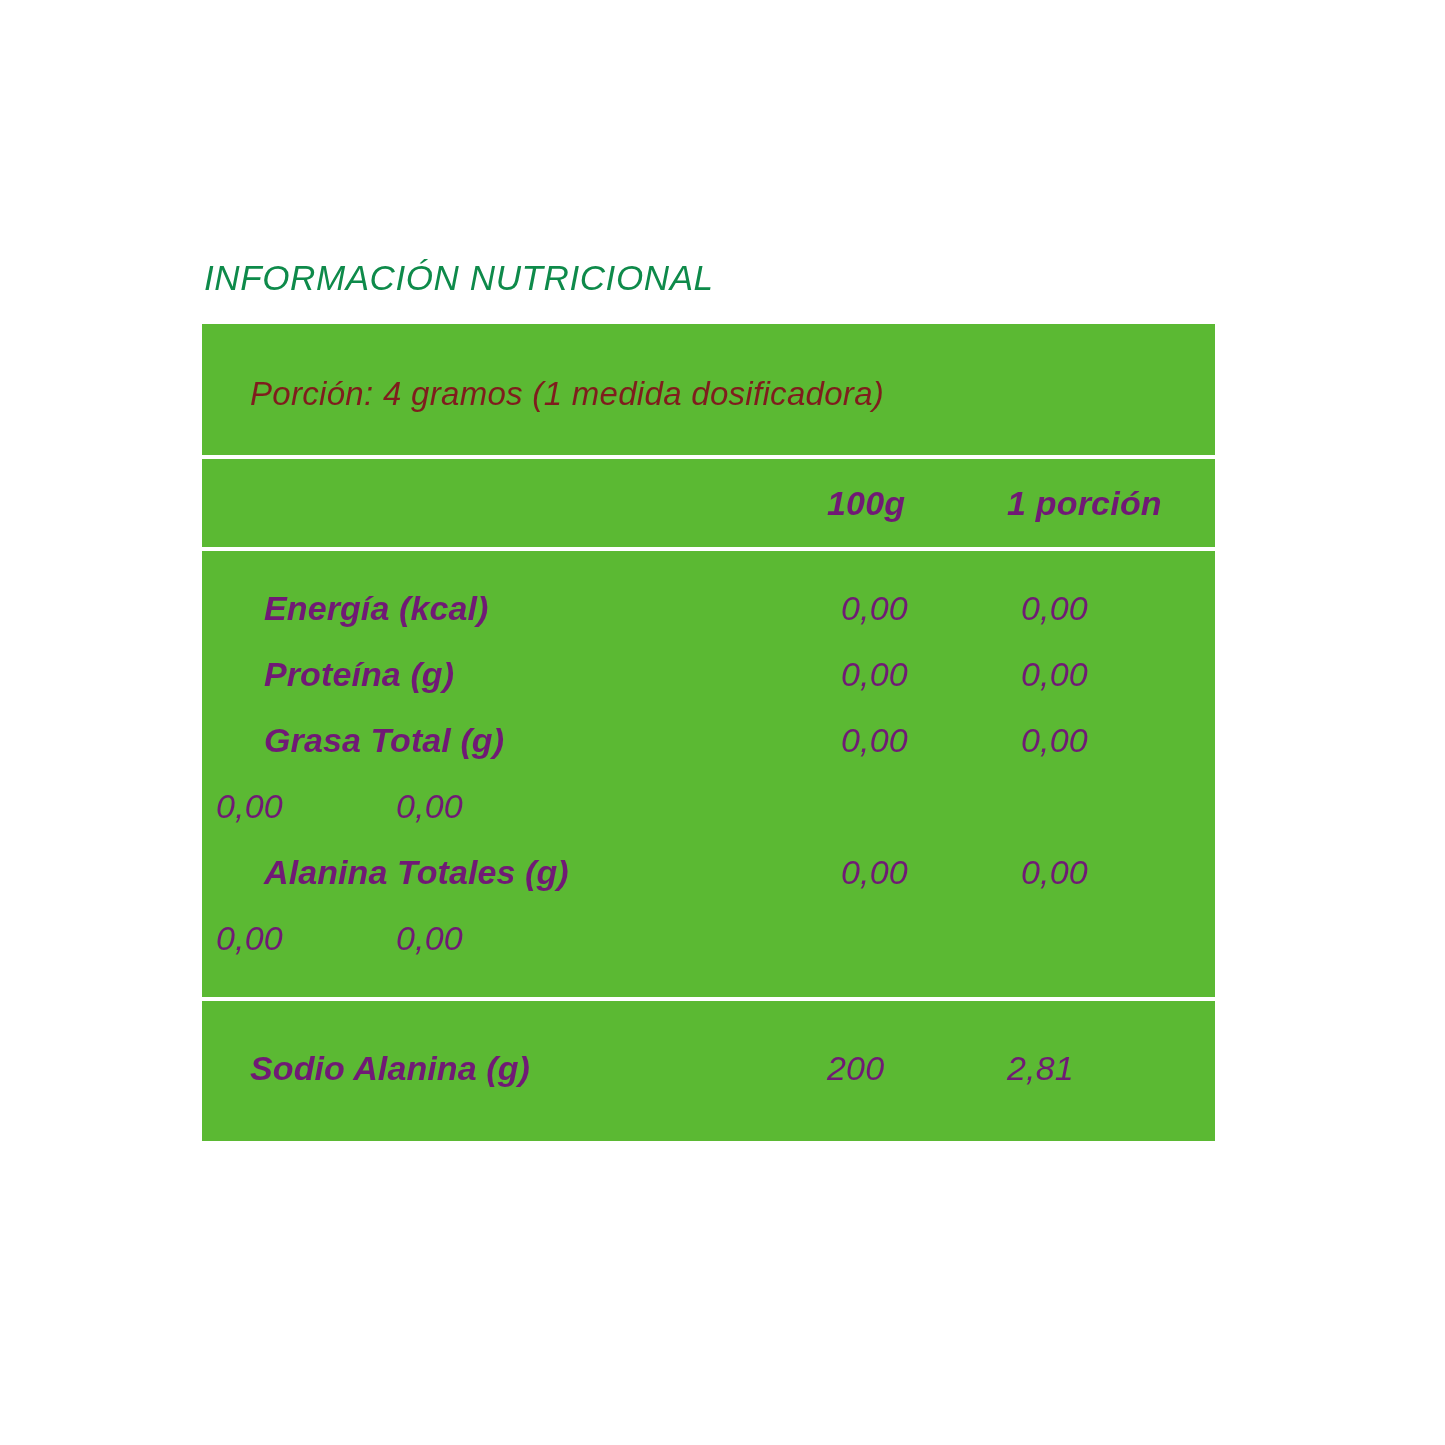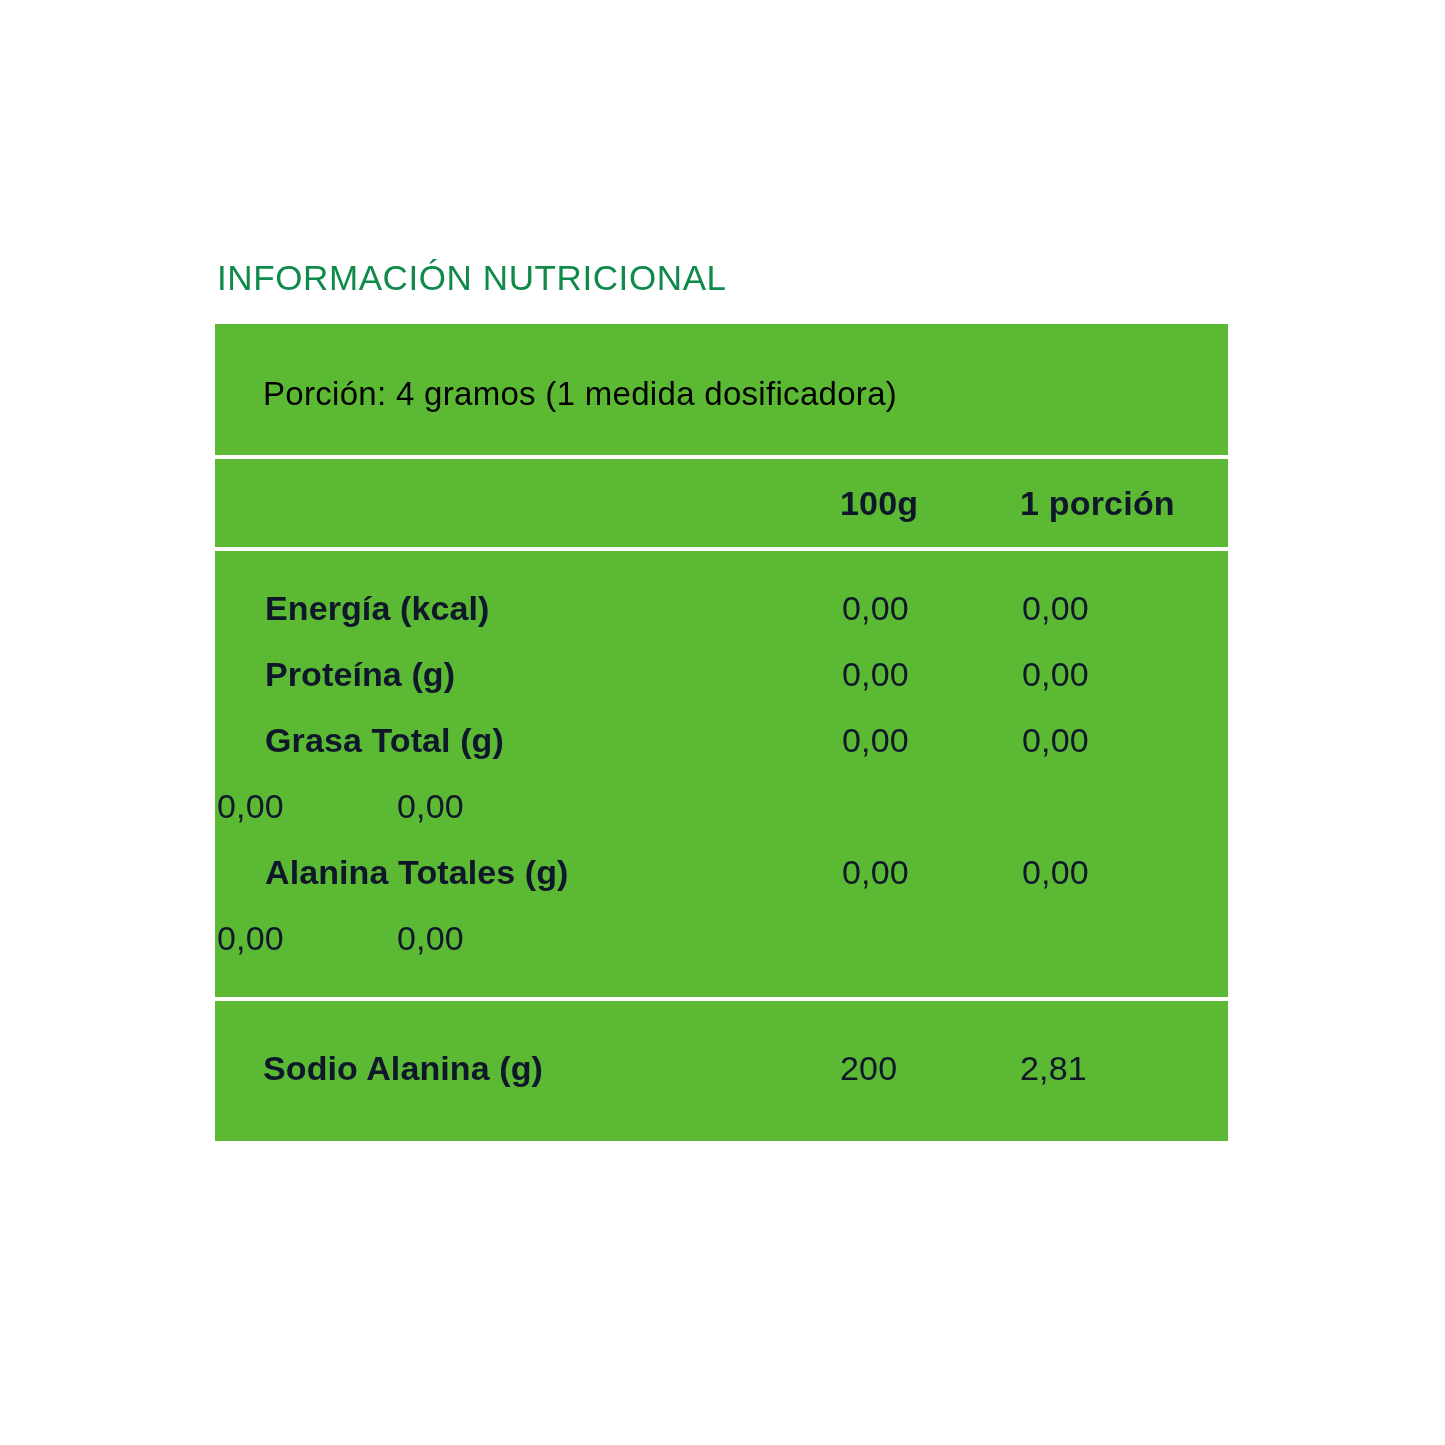--- a/index.html
+++ b/index.html
@@ -17,23 +17,24 @@
   .page {
     position: relative;
     width: 1445px;
     height: 1445px;
     background: #ffffff;
     box-sizing: border-box;
   }
 
   .panel {
     position: absolute;
-    left: 215px;
+    left: 202px;
     top: 258px;
     width: 831px;
+    font-style: italic;
   }
 
   .nutri-title {
     font-size: 35px;
     letter-spacing: 0.6px;
     color: #0e8a4a;
     font-weight: 400;
     margin: 0 0 26px 2px;
     white-space: nowrap;
   }
@@ -58,29 +59,29 @@
 
   .serving {
     padding: 44px 48px 36px 48px;
     color: #ffffff;
   }
   .serving .line {
     font-size: 33px;
     font-weight: 400;
     line-height: 1.55;
     letter-spacing: 0.3px;
-    color: #000000;
+    color: #7f1d1d;
     white-space: nowrap;
   }
 
   .row {
     display: flex;
     align-items: center;
     box-sizing: border-box;
-    color: #0f172a;
+    color: #701a75;
   }
 
   .col-label {
     flex: 0 0 625px;
     padding-left: 48px;
     box-sizing: border-box;
   }
   .col-100 {
     flex: 0 0 180px;
     text-align: left;
@@ -96,21 +97,21 @@
     height: 88px;
   }
   .head-row .col-100,
   .head-row .col-portion {
     font-size: 34px;
     font-weight: 700;
     letter-spacing: 0.2px;
   }
 
   .body-rows {
-    padding: 24px 0 26px 2px;
+    padding: 24px 0 26px 14px;
   }
   .data-row {
     height: 66px;
   }
   .data-row .col-label {
     font-size: 34px;
     font-weight: 700;
     letter-spacing: 0.1px;
     white-space: nowrap;
   }

